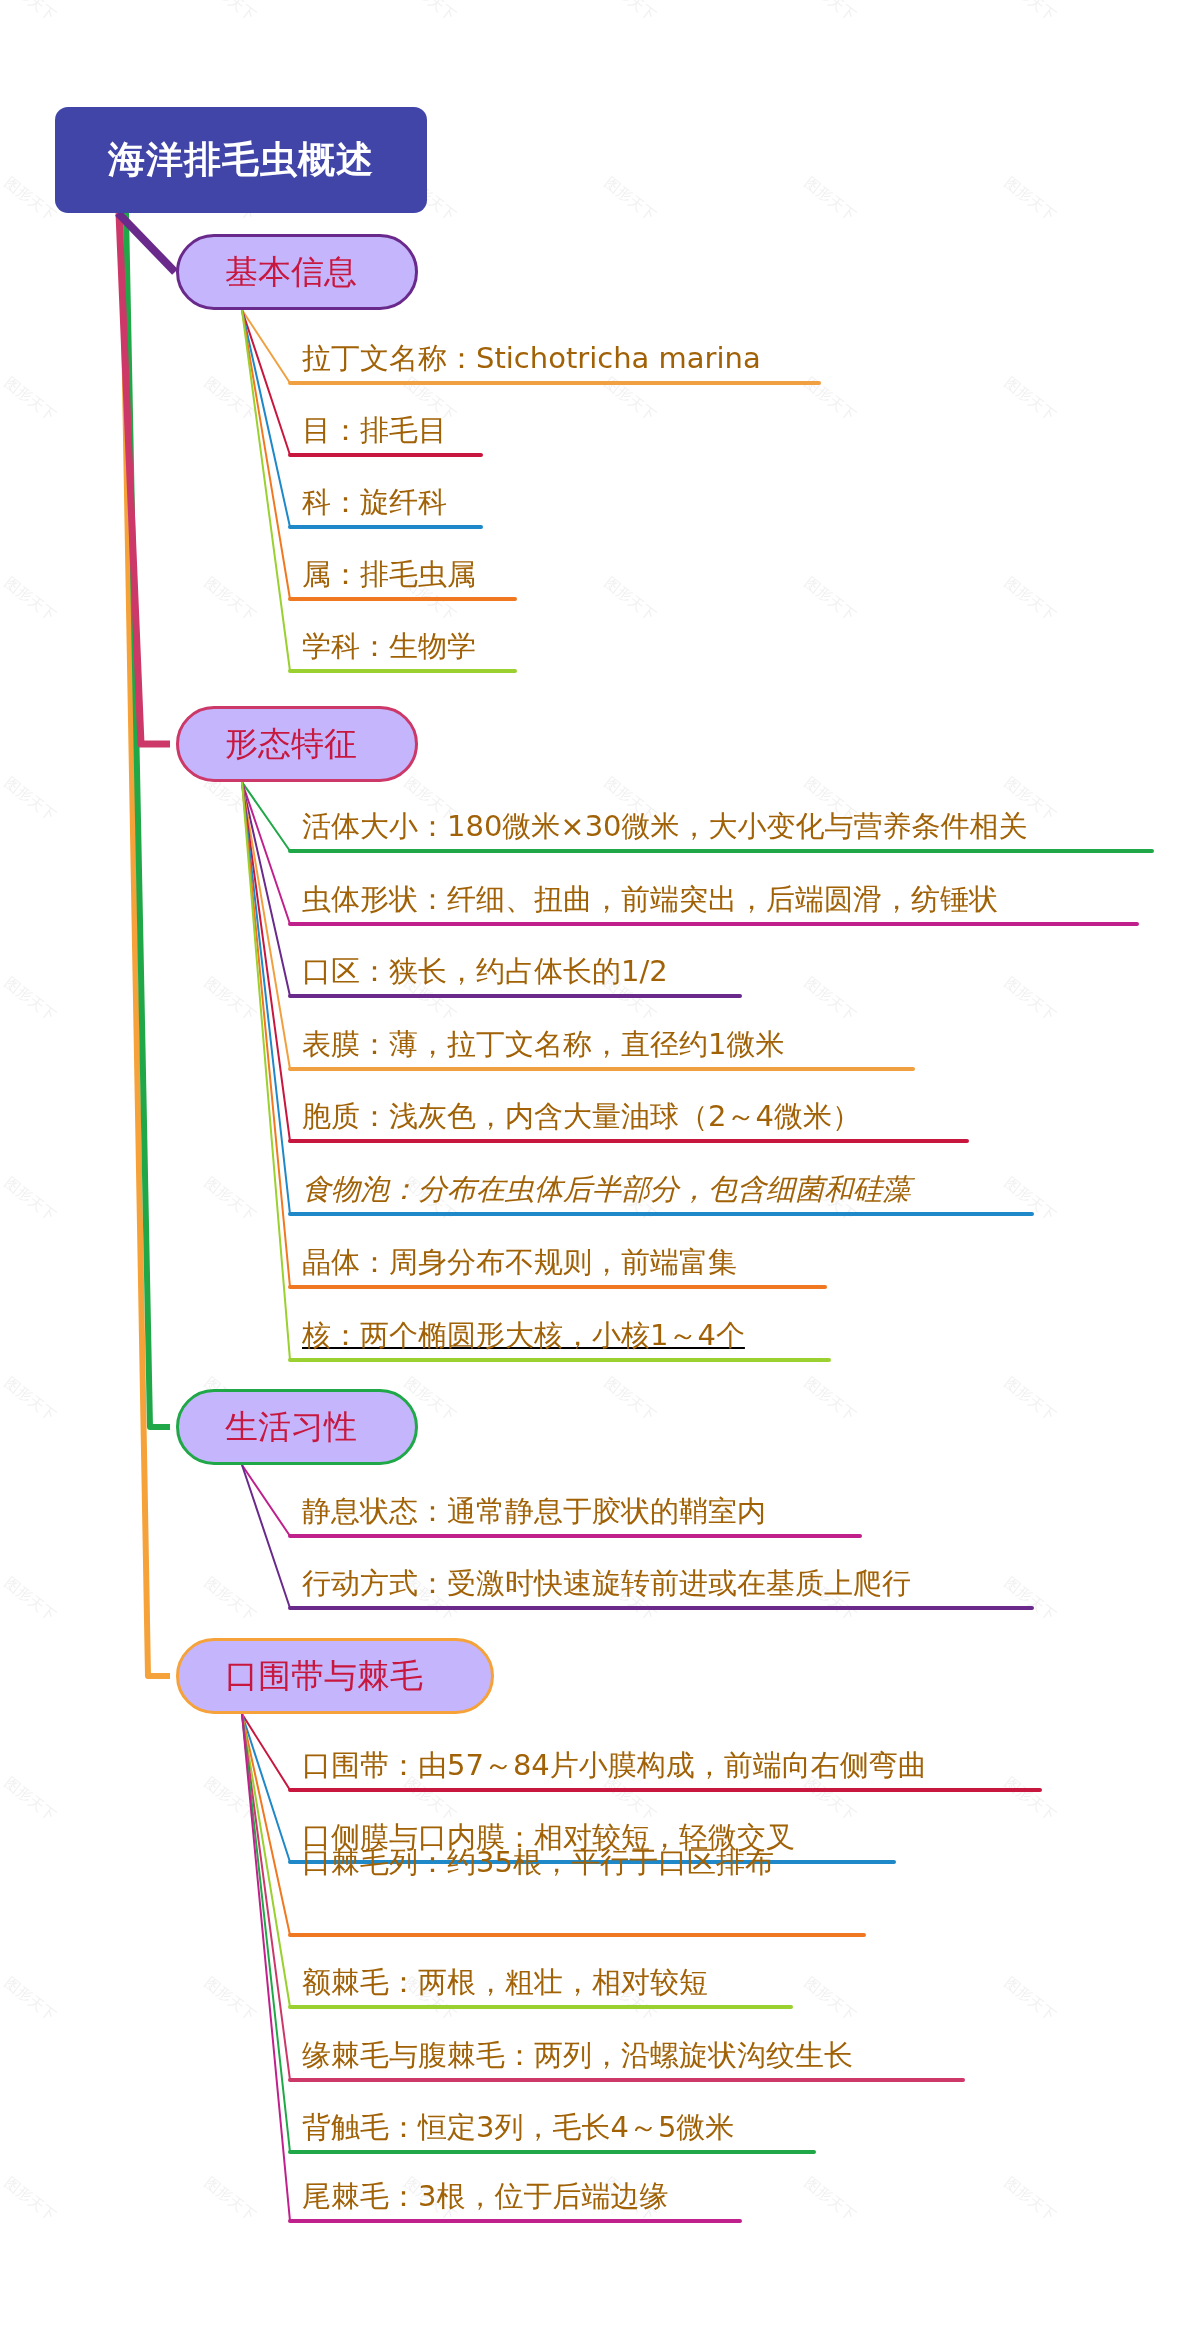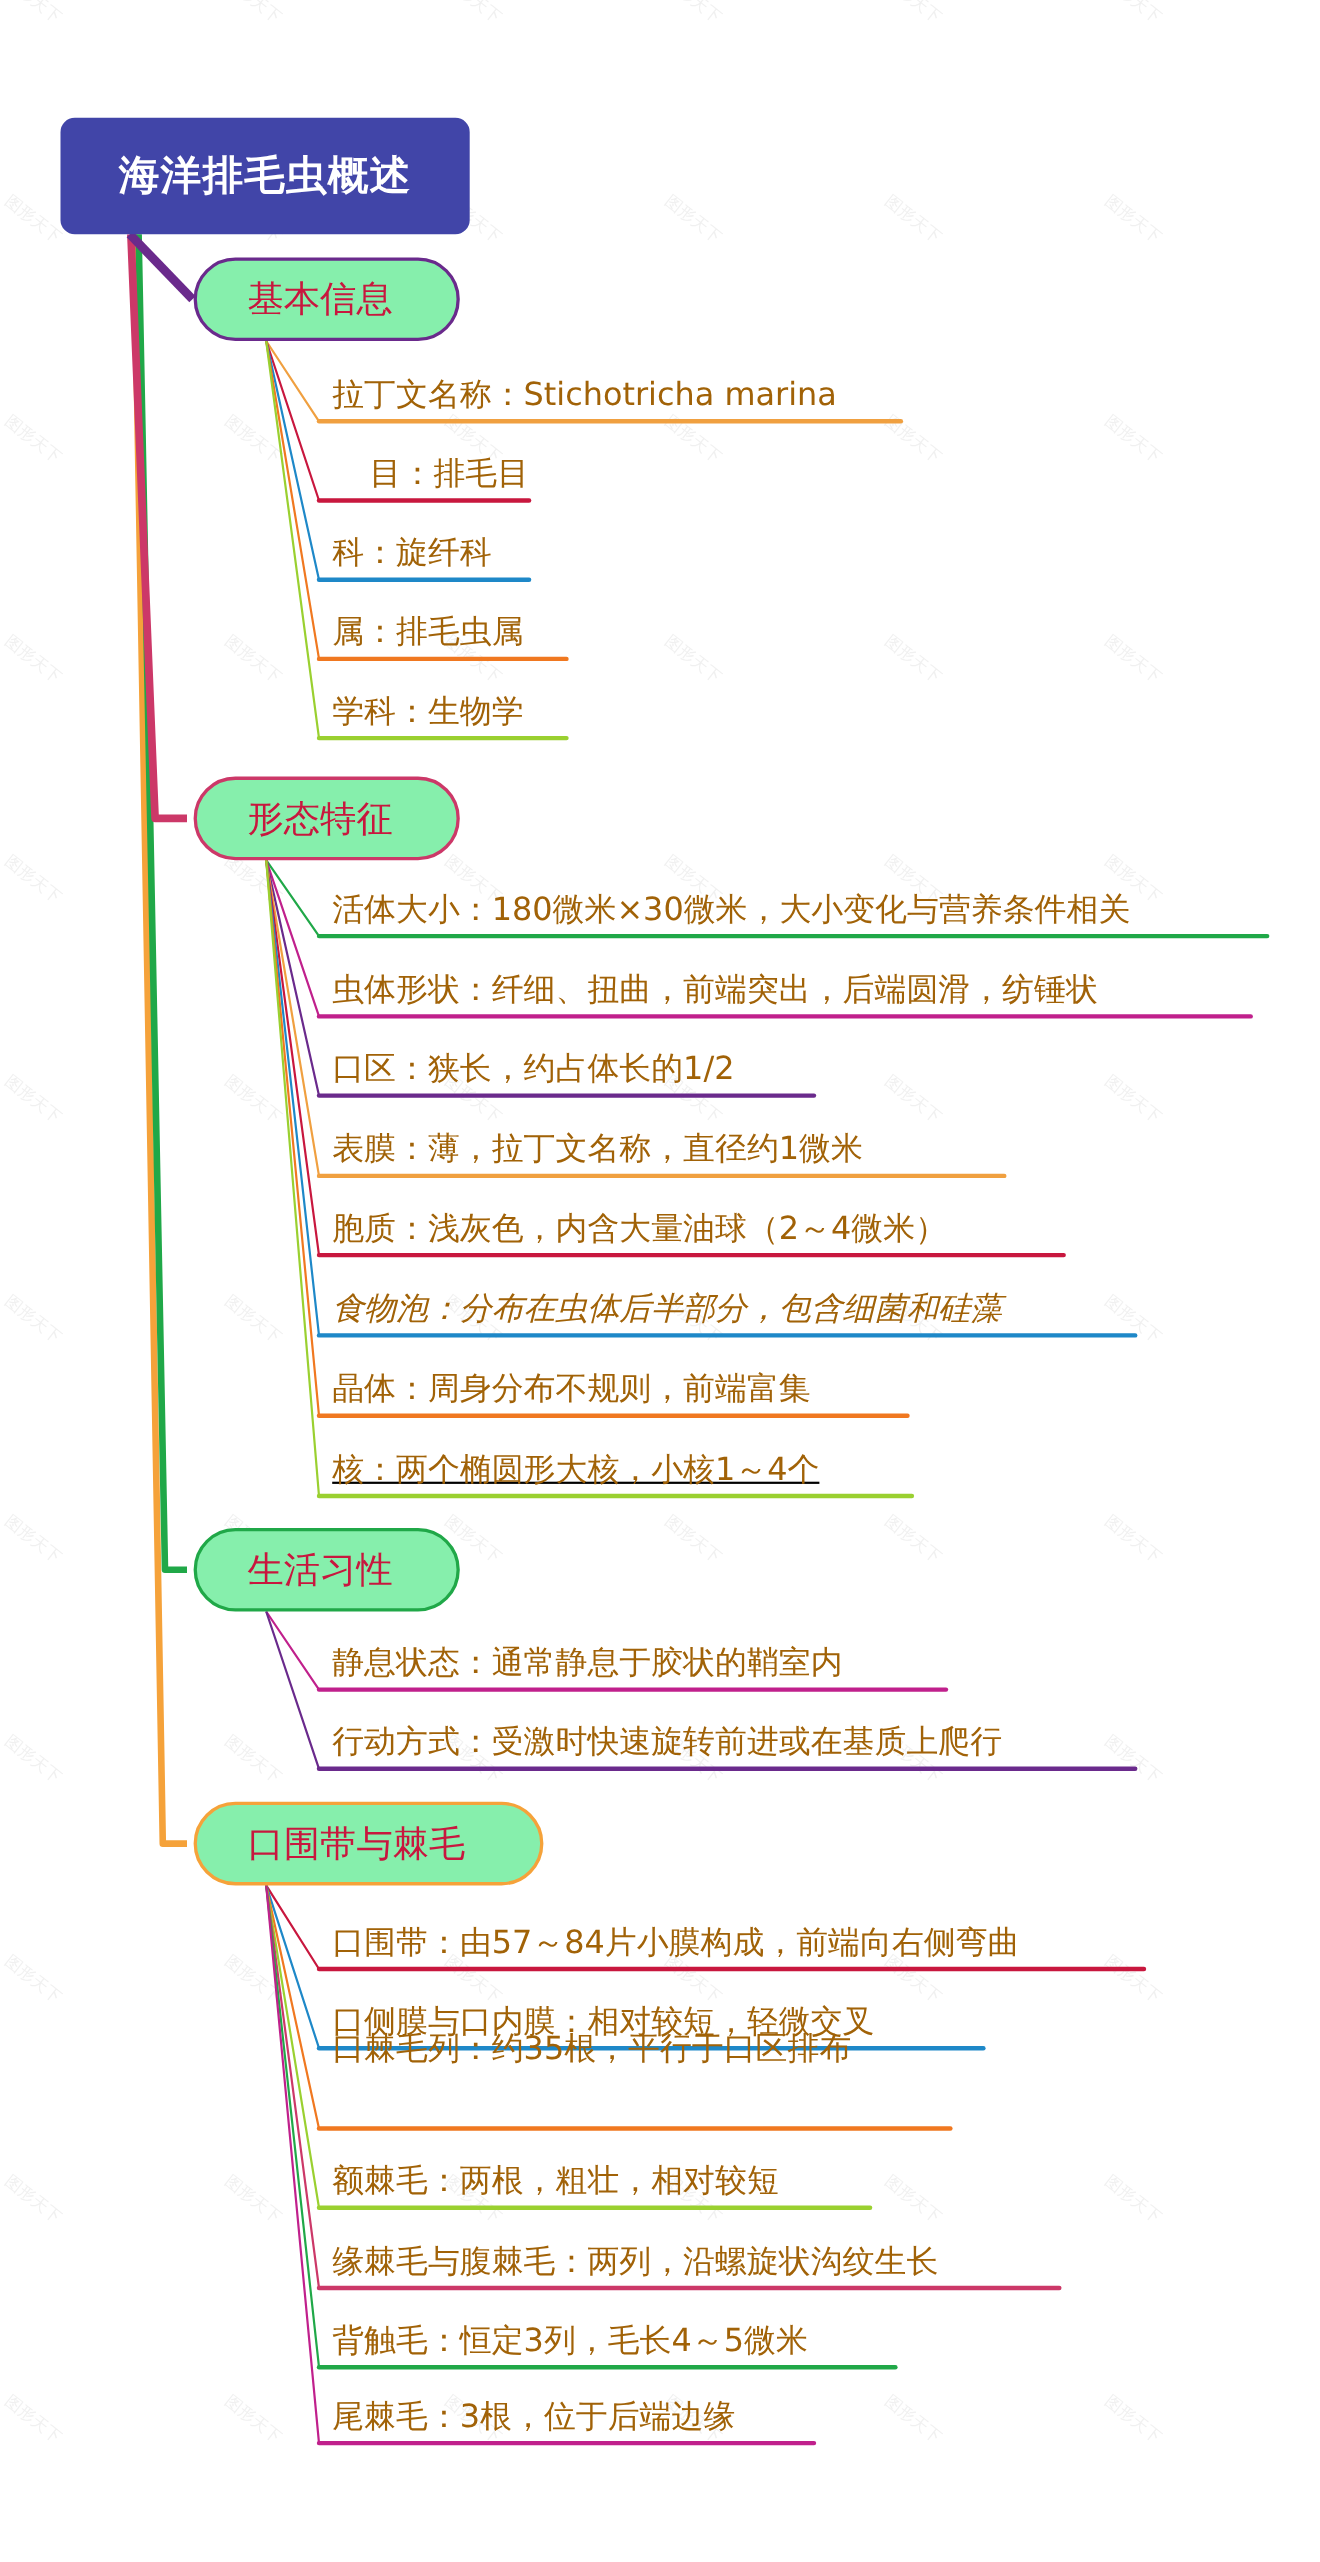--- a/index.html
+++ b/index.html
@@ -6,21 +6,21 @@
   body { width: 1200px; height: 2329px; position: relative; overflow: hidden;
          font-family: "DejaVu Sans", "Liberation Sans", sans-serif; }
   #canvas { position: absolute; left: 0; top: 0; width: 1200px; height: 2329px; }
   #links { position: absolute; left: 0; top: 0; width: 1200px; height: 2329px; z-index: 1; }
   .watermark { position: absolute; color: rgba(200,200,200,0.28); font-size: 15px;
                transform: rotate(38deg); white-space: nowrap; z-index: 0; pointer-events: none; }
   .root { position: absolute; left: 55px; top: 107px; width: 372px; height: 106px;
           background: #4145a8; border-radius: 13px; color: #fff; font-weight: bold;
           font-size: 37px; display: flex; align-items: center; justify-content: center;
           z-index: 3; letter-spacing: 1px; }
-  .branch { position: absolute; left: 176px; height: 76px; background: #86efac;
+  .branch { position: absolute; left: 176px; height: 76px; background: #c4b5fd;
             border: 3px solid #6a2a8c; border-radius: 40px; box-sizing: border-box;
             display: flex; align-items: center; padding-left: 46px;
             color: #c8173e; font-size: 33px; z-index: 3; }
   .leaf { position: absolute; left: 290px; height: 50px; z-index: 3;
           display: flex; align-items: flex-end; }
   .leaf-text { color: #a16207; font-size: 29px; padding: 0 0 8px 12px; white-space: nowrap;
                line-height: 34px; }
 </style>
 </head>
 <body>
@@ -79,21 +79,21 @@
   <div class="root">
     <span>海洋排毛虫概述</span>
   </div>
   <div id="branches">
       <div class="branch" style="top: 234px; width: 242px; border-color: rgb(106, 42, 140);">
         <span>基本信息</span>
       </div>
       <div class="leaf" style="top: 333px; width: 529px;">
         <span class="leaf-text">拉丁文名称：Stichotricha marina</span>
       </div>
-      <div class="leaf" style="top: 405px; width: 191px; justify-content: flex-end;">
+      <div class="leaf" style="top: 405px; width: 191px;">
         <span class="leaf-text">目：排毛目</span>
       </div>
       <div class="leaf" style="top: 477px; width: 191px;">
         <span class="leaf-text">科：旋纤科</span>
       </div>
       <div class="leaf" style="top: 549px; width: 225px;">
         <span class="leaf-text">属：排毛虫属</span>
       </div>
       <div class="leaf" style="top: 621px; width: 225px;">
         <span class="leaf-text">学科：生物学</span>

